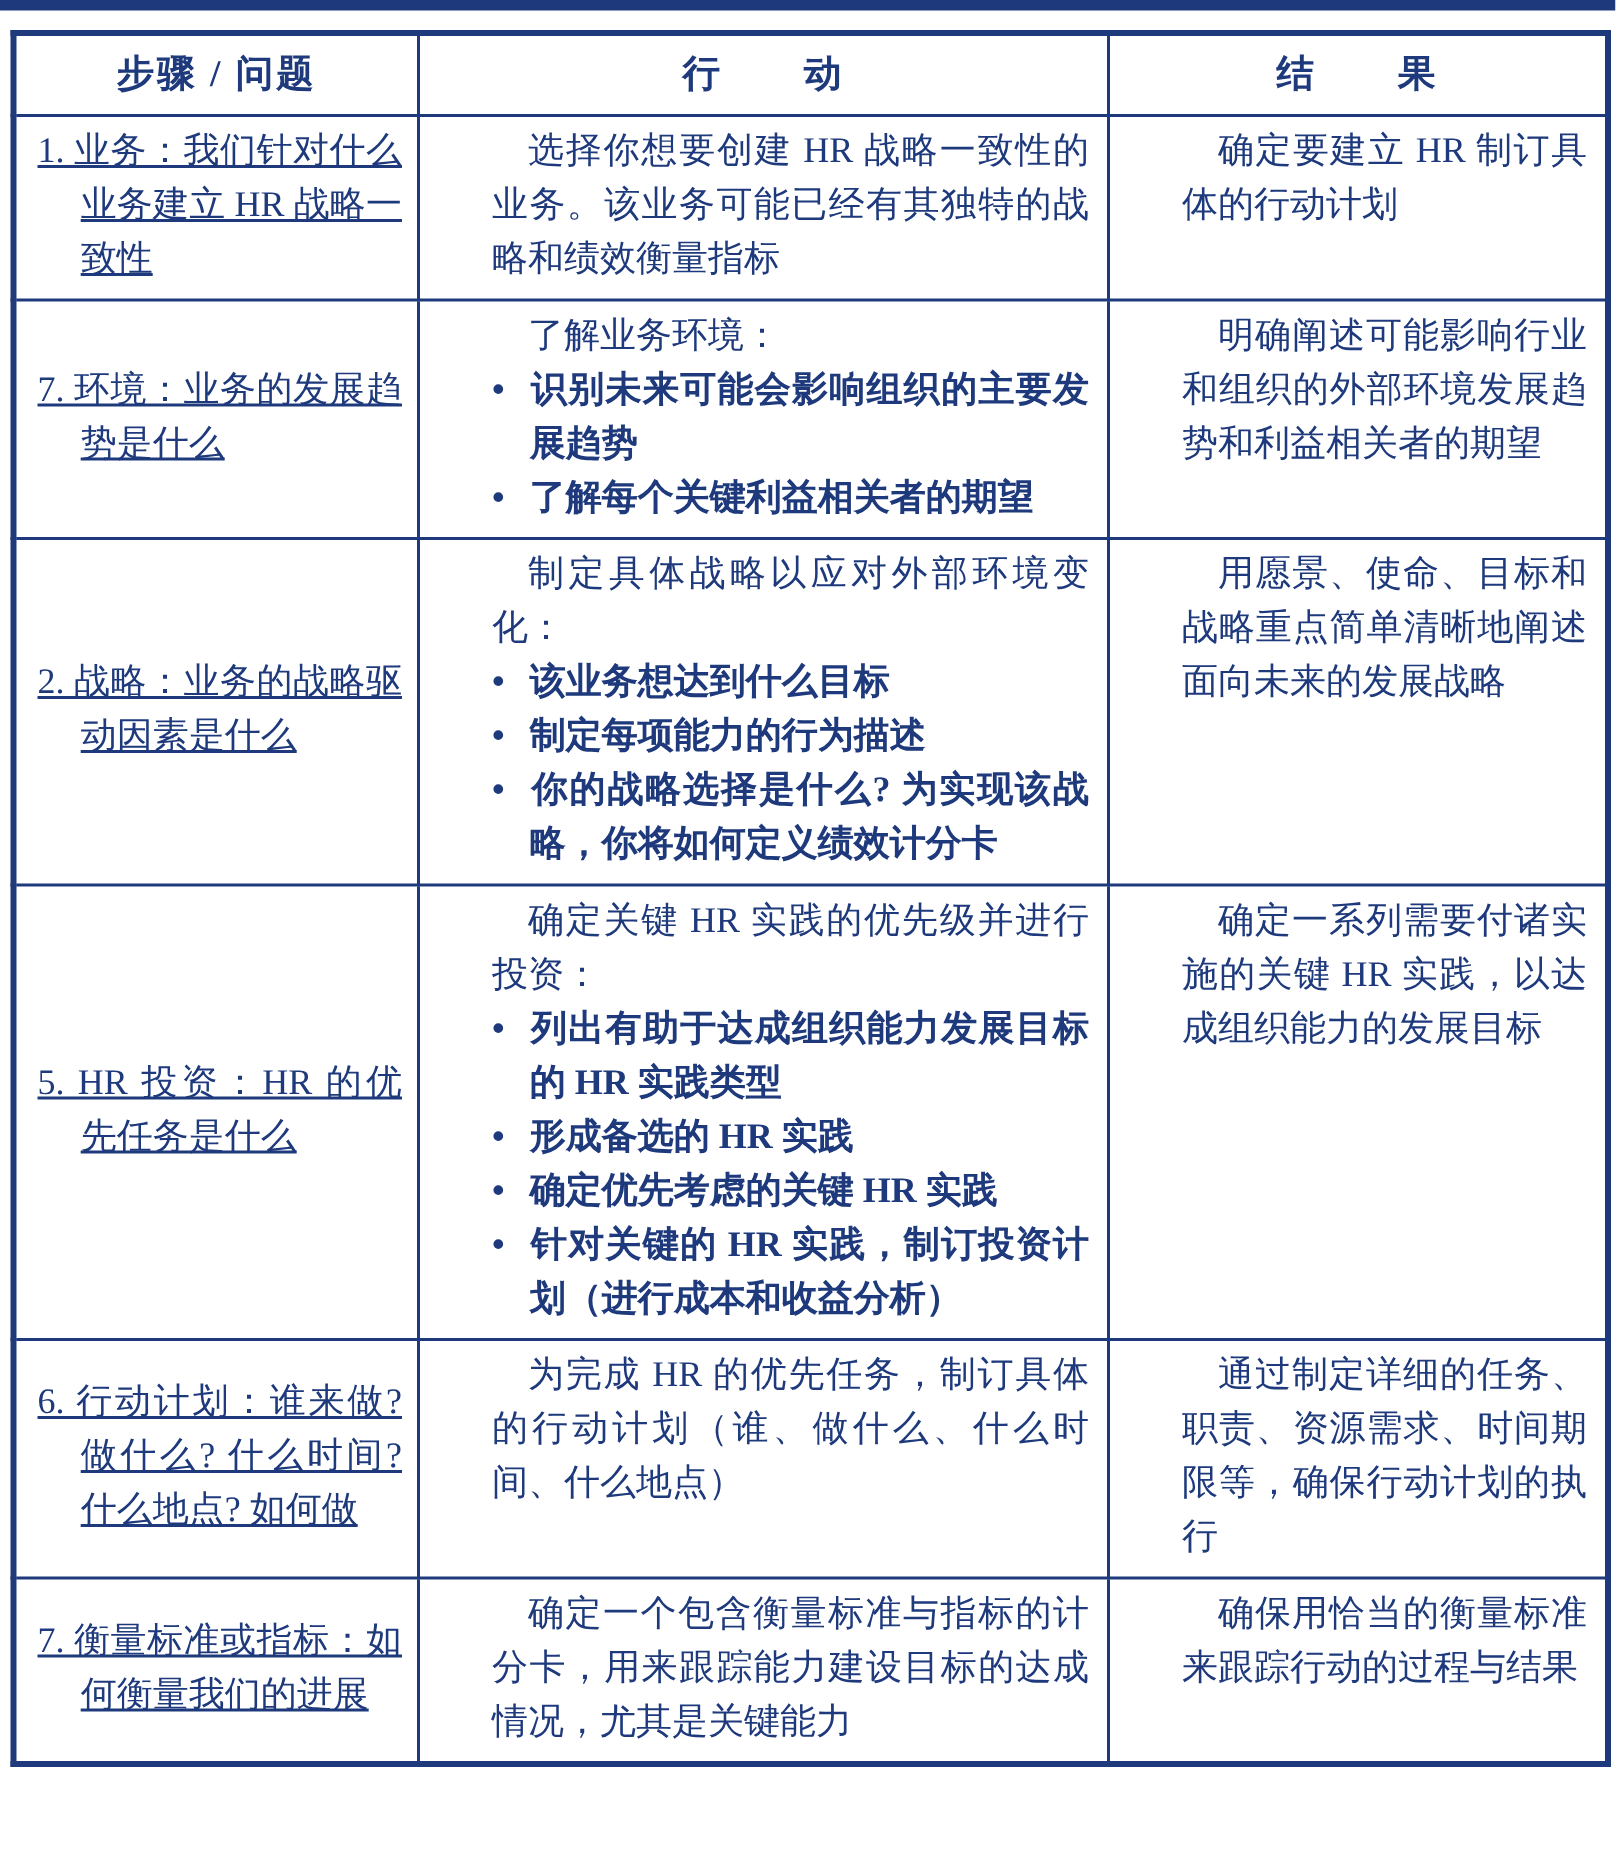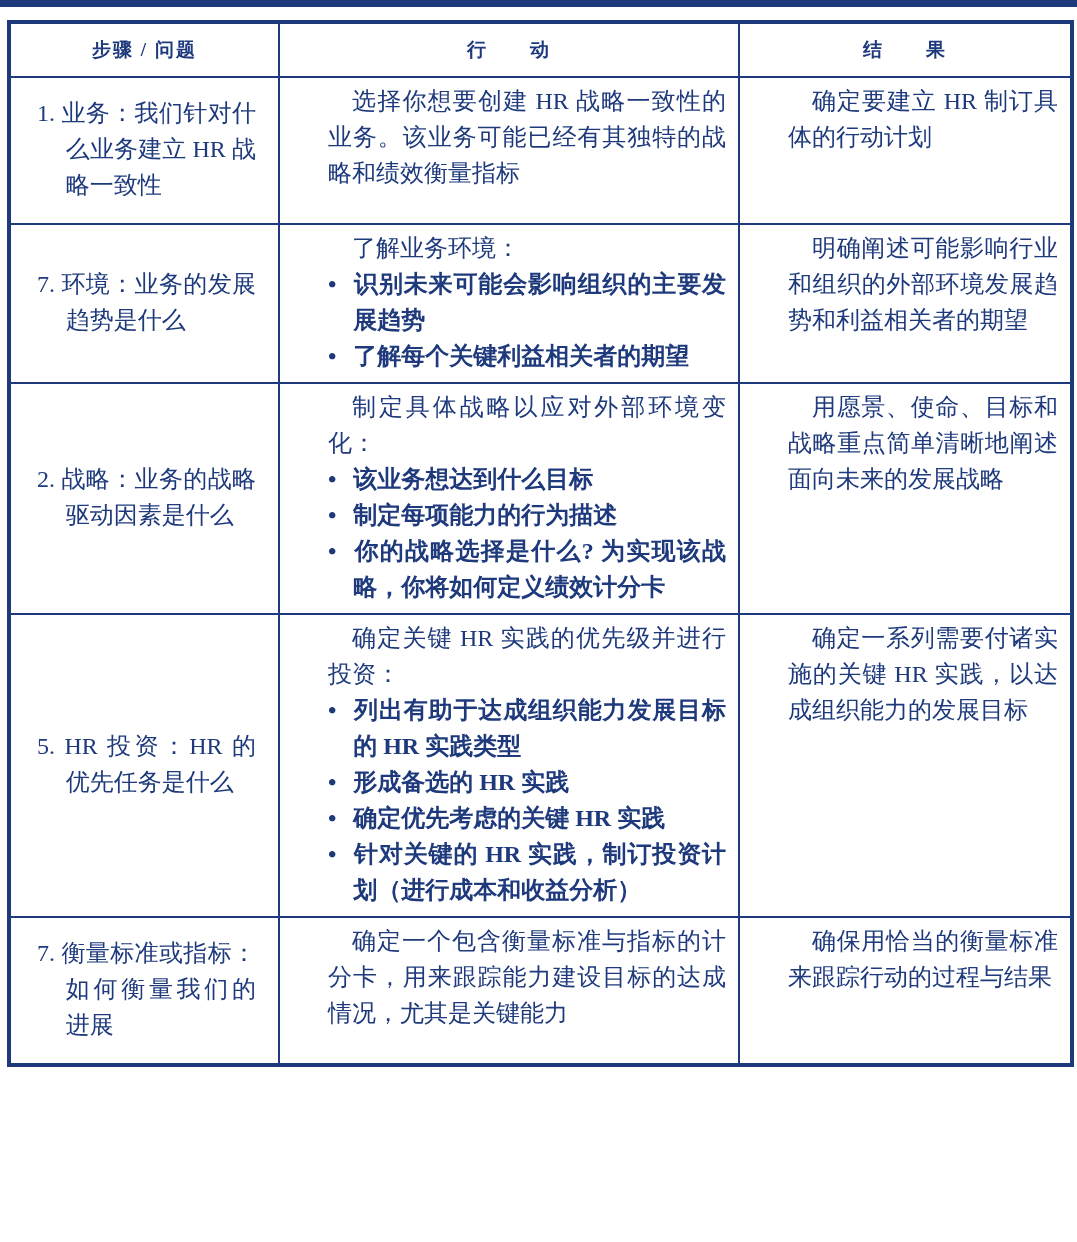--- a/index.html
+++ b/index.html
@@ -36,37 +36,38 @@
 
   th, td {
     border: 2px solid #1e3a7c;
     color: #1e3a7c;
     font-size: 24px;
     line-height: 36px;
     vertical-align: top;
   }
   th {
     font-weight: bold;
-    font-size: 19px;
+    font-size: 25px;
     text-align: center;
     padding: 8px 6px;
     letter-spacing: 2px;
   }
   td { padding: 5px 12px 8px 12px; }
 
   td.step-cell {
     vertical-align: middle;
     padding-left: 14px;
     padding-right: 10px;
   }
   .step-text {
-    margin: 12px;
+    margin: 0;
     text-align: justify;
     padding-left: 1.2em;
     text-indent: -1.2em;
+    text-decoration: underline;
   }
 
   td.action-cell, td.result-cell { vertical-align: top; padding-left: 48px; }
 
   p.intro, p.result-text {
     margin: 0;
     text-indent: 1em;
     text-align: justify;
   }
   p.bullet {
@@ -149,20 +150,31 @@
             <p class="bullet"><span class="marker">•</span><span>形成备选的 HR 实践</span></p>
             <p class="bullet"><span class="marker">•</span><span>确定优先考虑的关键 HR 实践</span></p>
             <p class="bullet"><span class="marker">•</span><span>针对关键的 HR 实践，制订投资计划（进行成本和收益分析）</span></p>
           </td>
           <td class="result-cell">
             <p class="result-text">确定一系列需要付诸实施的关键 HR 实践，以达成组织能力的发展目标</p>
           </td>
         </tr>
         <tr>
           <td class="step-cell">
+            <p class="step-text">6. 行动计划：谁来做? 做什么? 什么时间? 什么地点? 如何做</p>
+          </td>
+          <td class="action-cell">
+            <p class="intro">为完成 HR 的优先任务，制订具体的行动计划（谁、做什么、什么时间、什么地点）</p>
+          </td>
+          <td class="result-cell">
+            <p class="result-text">通过制定详细的任务、职责、资源需求、时间期限等，确保行动计划的执行</p>
+          </td>
+        </tr>
+        <tr>
+          <td class="step-cell">
             <p class="step-text">7. 衡量标准或指标：如何衡量我们的进展</p>
           </td>
           <td class="action-cell">
             <p class="intro">确定一个包含衡量标准与指标的计分卡，用来跟踪能力建设目标的达成情况，尤其是关键能力</p>
           </td>
           <td class="result-cell">
             <p class="result-text">确保用恰当的衡量标准来跟踪行动的过程与结果</p>
           </td>
         </tr>
       </tbody>

